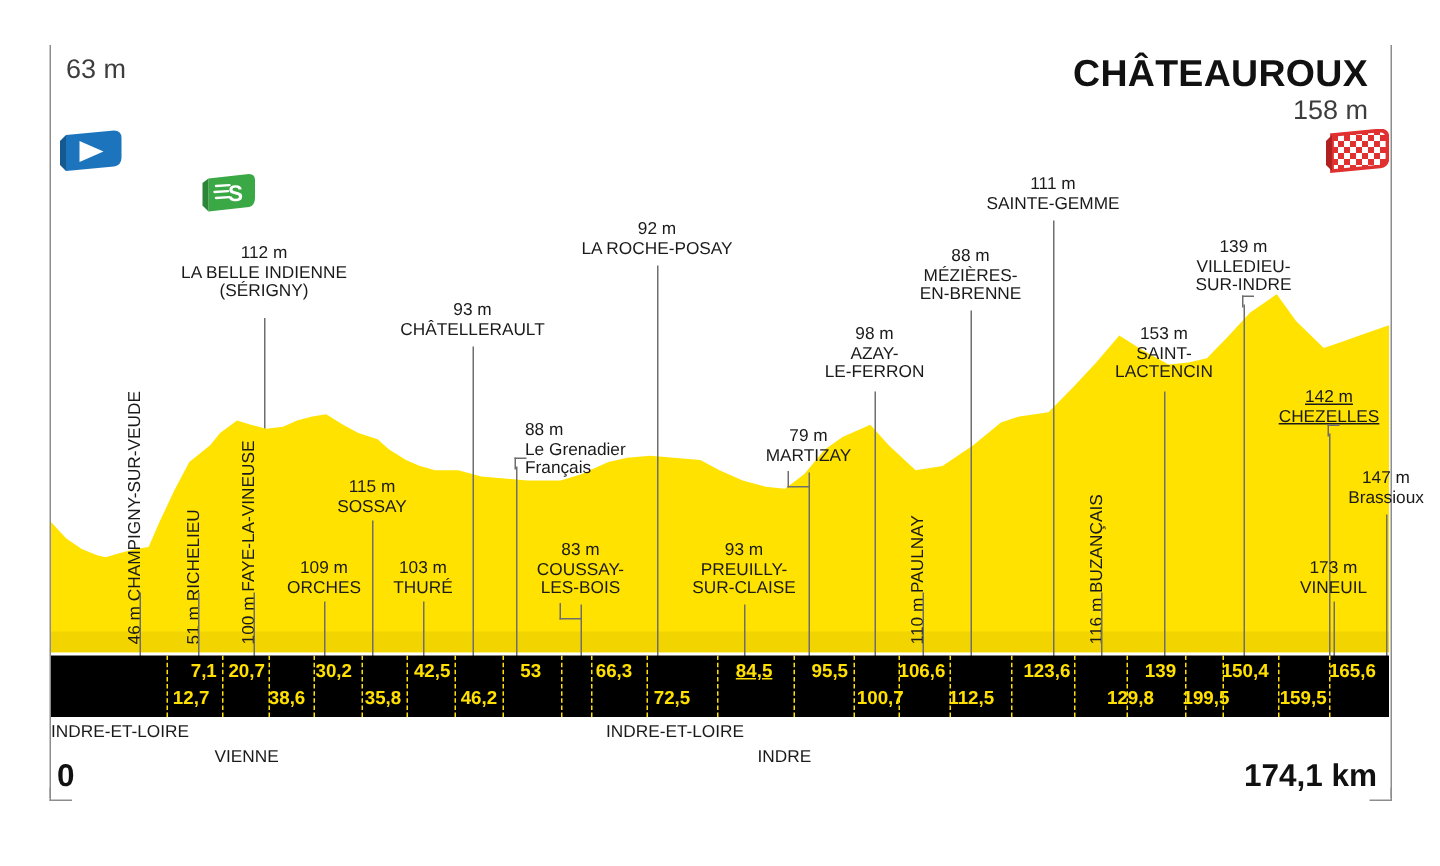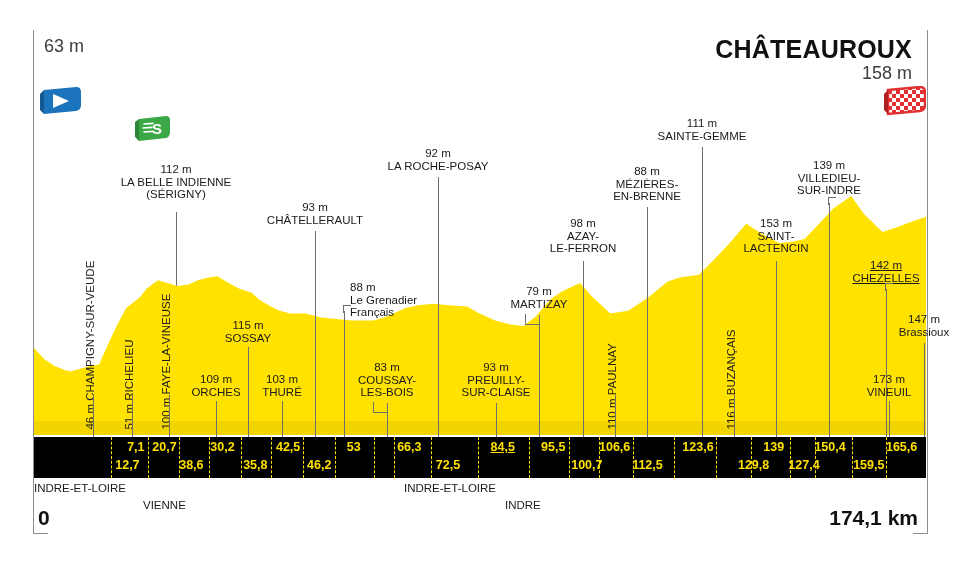--- a/index.html
+++ b/index.html
@@ -262,21 +262,21 @@
       <div class="kmlab up" style="left: 375.313px;">66,3</div>
       <div class="kmlab dn" style="left: 414.023px;">72,5</div>
       <div class="kmlab up" style="left: 468.721px; text-decoration: underline;">84,5</div>
       <div class="kmlab up" style="left: 519.211px;">95,5</div>
       <div class="kmlab dn" style="left: 552.872px;">100,7</div>
       <div class="kmlab up" style="left: 580.642px;">106,6</div>
       <div class="kmlab dn" style="left: 613.46px;">112,5</div>
       <div class="kmlab up" style="left: 663.951px;">123,6</div>
       <div class="kmlab dn" style="left: 697.611px; margin-left: 22px;">129,8</div>
       <div class="kmlab up" style="left: 739.687px;">139</div>
-      <div class="kmlab dn" style="left: 769.981px;">127,4</div>
+      <div class="kmlab dn" style="left: 769.981px;">199,5</div>
       <div class="kmlab up" style="left: 796.068px;">150,4</div>
       <div class="kmlab dn" style="left: 834.777px;">159,5</div>
       <div class="kmlab up" style="left: 867.596px;">165,6</div>
     </div>
 
   <div id="dept-layer">
       <div class="dept" style="left: 34px; top: 482px;">INDRE-ET-LOIRE</div>
       <div class="dept" style="left: 143px; top: 499px;">VIENNE</div>
       <div class="dept" style="left: 404px; top: 482px;">INDRE-ET-LOIRE</div>
       <div class="dept" style="left: 505px; top: 499px;">INDRE</div>

